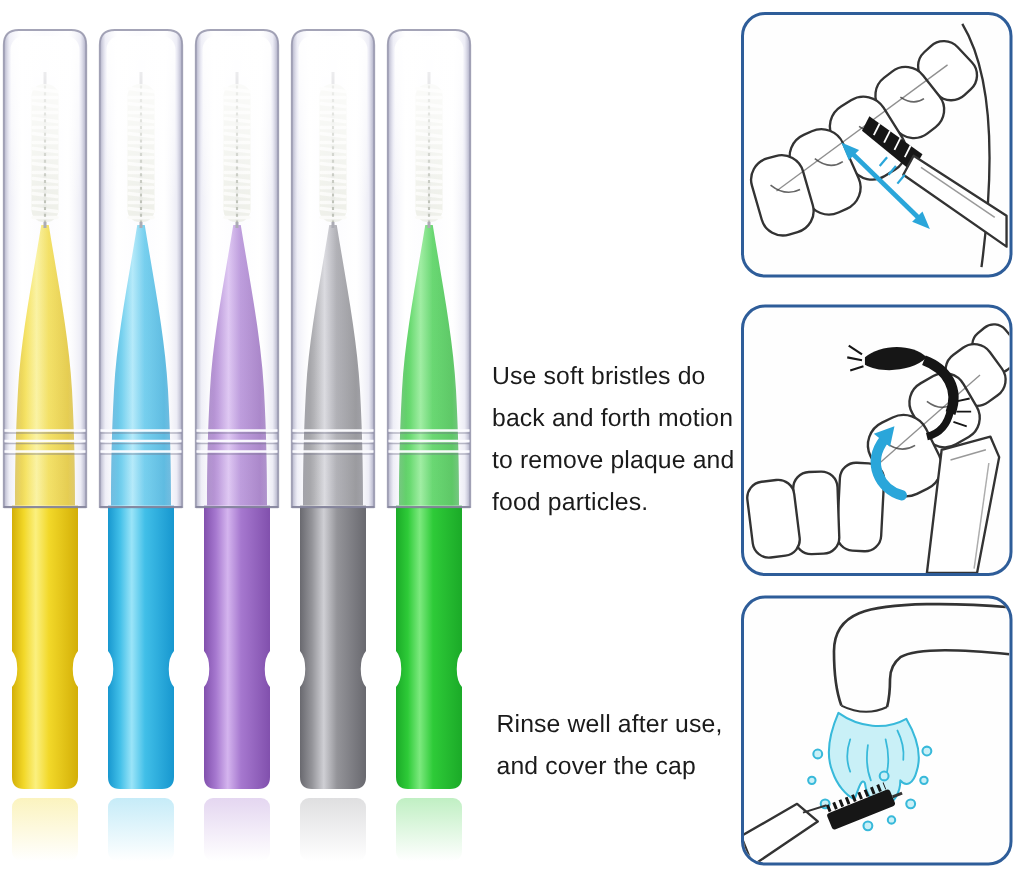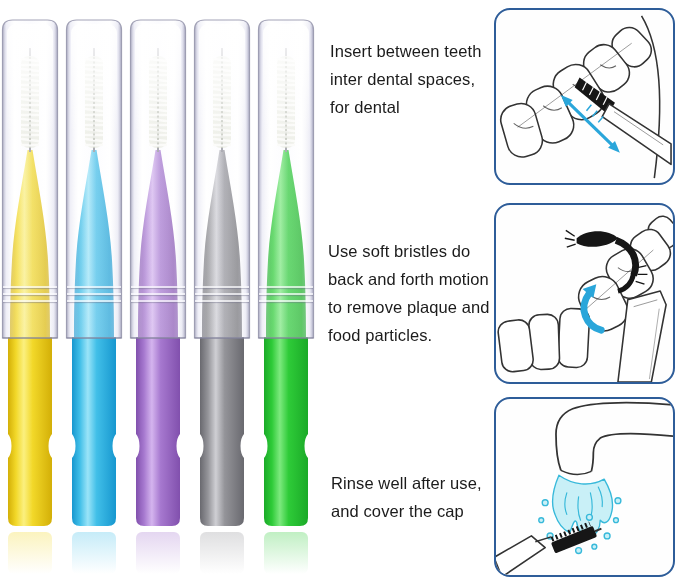--- a/index.html
+++ b/index.html
@@ -290,23 +290,20 @@
         <line x1="259" y1="288.6" x2="313" y2="288.6" stroke="rgba(110,110,135,0.45)" stroke-width="1"></line>
         <line x1="259" y1="287" x2="313" y2="287" stroke="rgba(252,252,255,0.95)" stroke-width="1.6"></line>
         <line x1="259" y1="295.6" x2="313" y2="295.6" stroke="rgba(110,110,135,0.45)" stroke-width="1"></line>
         <line x1="259" y1="294" x2="313" y2="294" stroke="rgba(252,252,255,0.95)" stroke-width="1.6"></line>
         <line x1="259" y1="302.6" x2="313" y2="302.6" stroke="rgba(110,110,135,0.45)" stroke-width="1"></line>
         <line x1="259" y1="301" x2="313" y2="301" stroke="rgba(252,252,255,0.95)" stroke-width="1.6"></line>
         <line x1="258.5" y1="338" x2="313.5" y2="338" stroke="rgba(120,120,145,0.55)" stroke-width="1.5"></line>
       </g>
     </svg>
 
-  <div id="instr1" class="instruction">Insert between teeth
-inter dental spaces,
-for dental</div>
   <div id="instr3" class="instruction">Rinse well after use,
 and cover the cap</div>
   <div id="instr2" class="instruction">Use soft bristles do
 back and forth motion
 to remove plaque and
 food particles.</div>
 
   <div class="panel p1">
     <svg viewBox="0 0 180 177" preserveAspectRatio="none">
       <path class="ink-line" stroke-width="1.6" d="M148 6 C166 36 172 88 161 172"></path>

